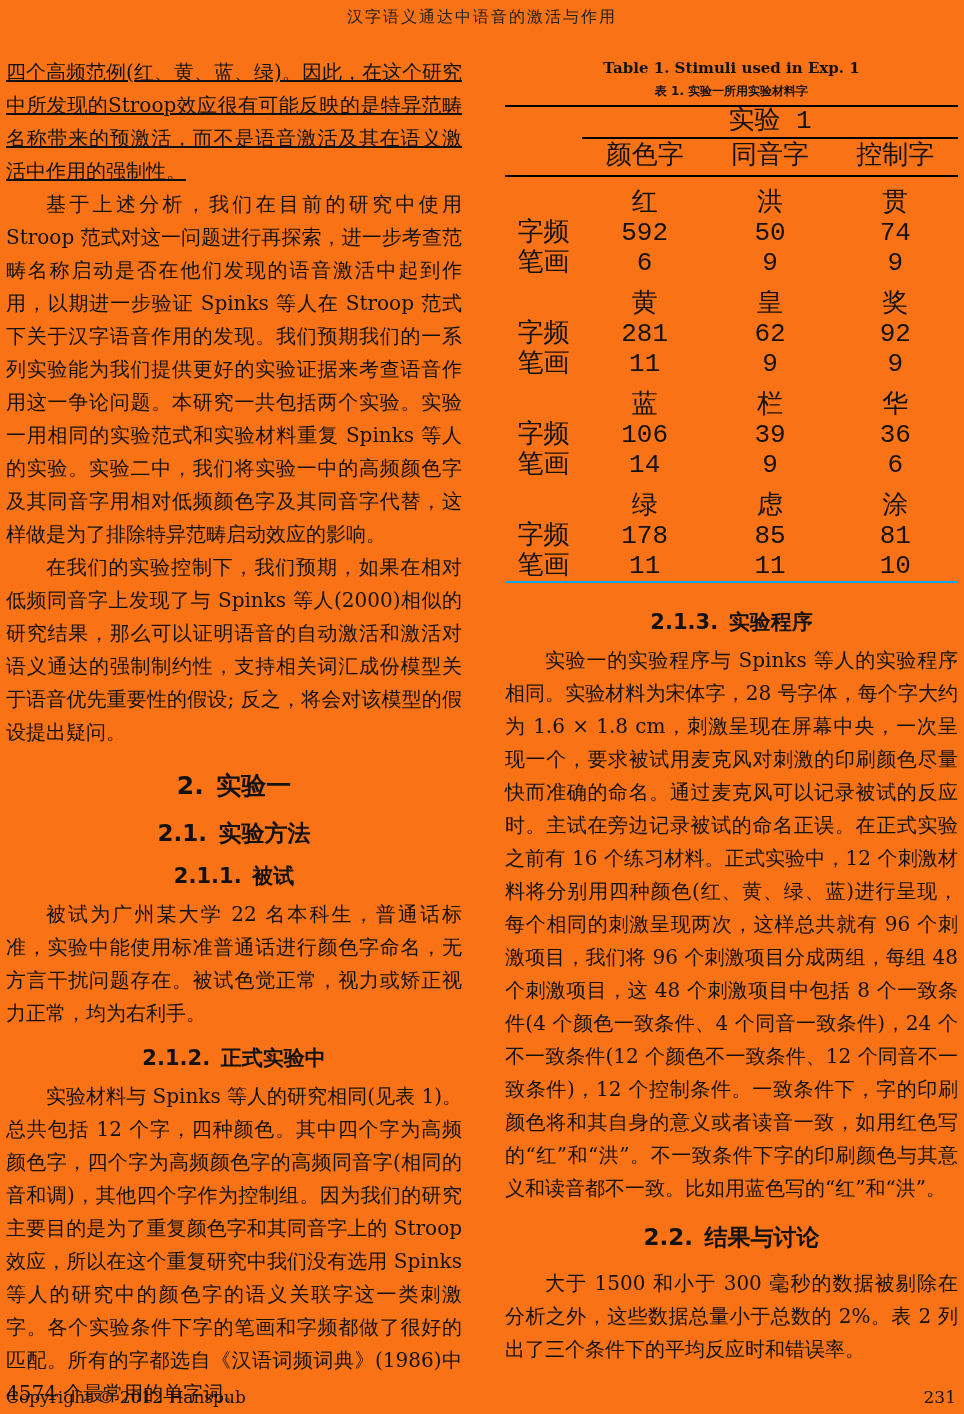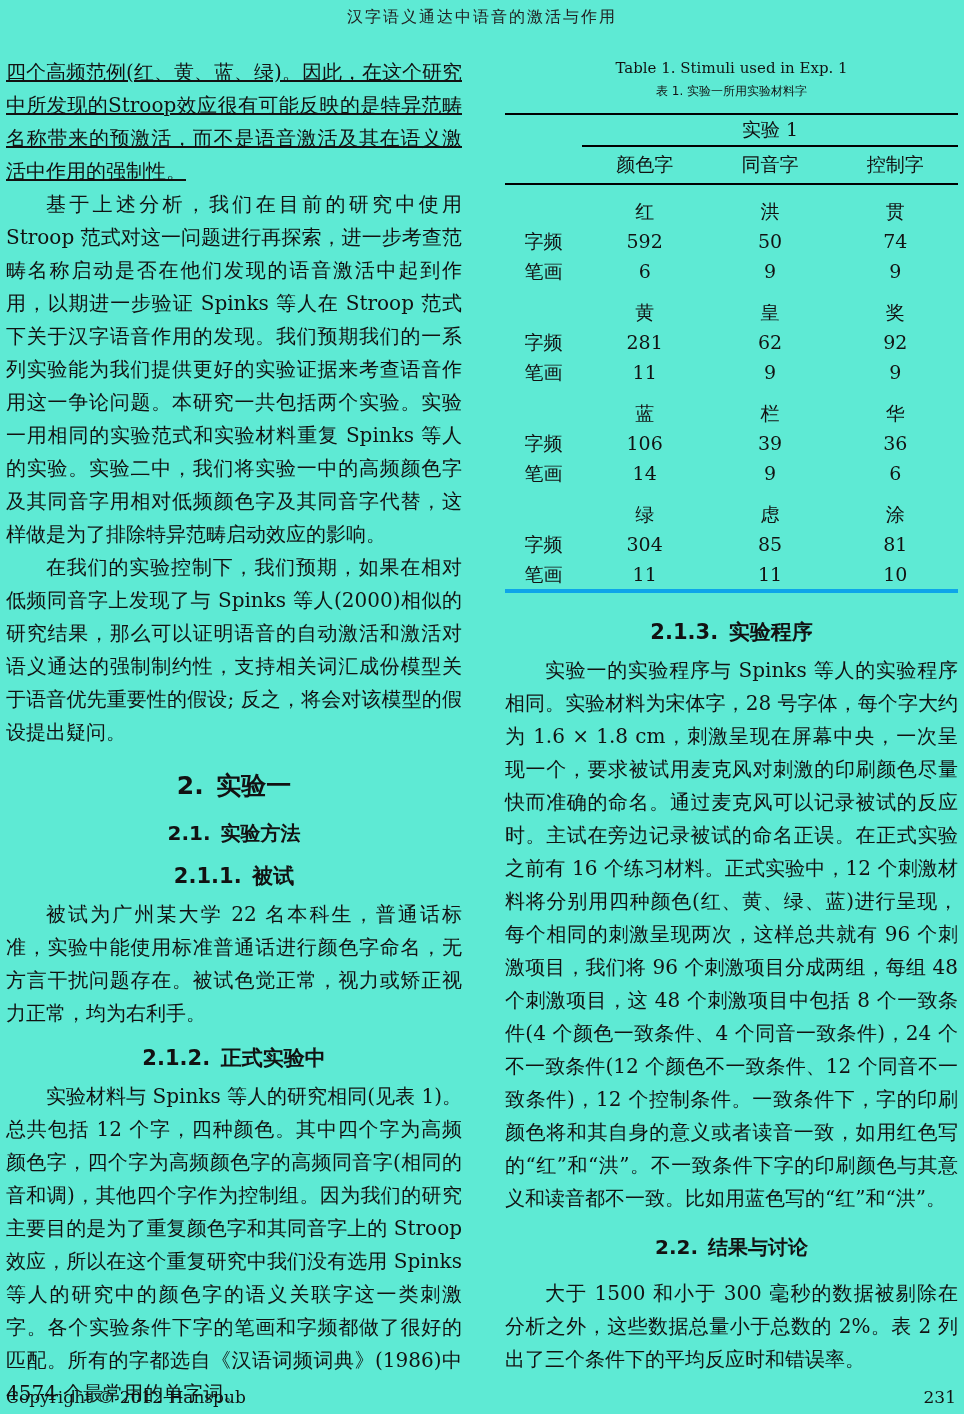--- a/index.html
+++ b/index.html
@@ -1,19 +1,19 @@
 <!DOCTYPE html>
 <html><head>
 <meta charset="utf-8">
 <style>
   html,body { margin:0; padding:0; background:#ffffff; }
   .page {
     position:relative;
     width:964px; height:1414px;
-    background:#5eead4;
+    background:#f97316;
     color:#121212;
     font-family:"DejaVu Serif","Liberation Serif",serif;
     overflow:hidden;
   }
   .running-head {
     position:absolute; top:7px; left:0; right:0;
     text-align:center;
     font-size:16px;
     letter-spacing:2px;
     color:#222;
@@ -27,32 +27,33 @@
   .col-right { left:505px; width:453px; }
   .col p { margin:0; text-indent:2em; }
   .col p.noindent { text-indent:0;text-decoration:underline; }
   .hd {
     font-family:"DejaVu Sans","Liberation Sans",sans-serif;
     font-weight:bold;
     text-align:center; text-indent:0;
     margin:0;
   }
   .hd1 { font-size:25px; line-height:30px; margin:22px 0 16px; }
-  .hd2 { font-size:20px; line-height:28px; margin:18px 0 16px; }
+  .hd2 { font-size:23px; line-height:28px; margin:18px 0 16px; }
   .hd3 { font-size:21px; line-height:26px; margin:15px 0 9px;  }
   .table-block { margin-bottom:26px; }
-  .table-titles { text-align:center; font-weight:normal; margin:2px 0 12px; }
+  .table-titles { text-align:center; font-weight:bold; margin:2px 0 4px; }
   .tt-en { font-size:15px; line-height:20px; font-family:"DejaVu Serif","Liberation Serif",serif; }
   .tt-zh { font-size:12px; line-height:20px; margin-top:3px; font-family:"DejaVu Sans","Liberation Sans",sans-serif; }
   table.stimuli {
     width:100%;
     border-collapse:collapse;
     border-top:2px solid #000;
-    border-bottom:4px solid #0ea5e9;
-    font-size:19px;
+    border-bottom:2px solid #0ea5e9;
+    font-size:26px;
+    font-family:Liberation Mono, monospace;
   }
   table.stimuli td {
     text-align:center;
     padding:3px 0;
     line-height:24px;
   }
   table.stimuli col.c-label { width:17%; }
   table.stimuli col.c-data  { width:27.66%; }
   tr.span-row td.exp-span { border-bottom:2px solid #000; padding:2px 0 4px; }
   tr.subhead-row td { border-bottom:2px solid #000; padding:5px 0 7px; }
@@ -169,21 +170,21 @@
           </tr>
 
           <tr class="char-row">
             <td></td>
             <td>绿</td>
             <td>虑</td>
             <td>涂</td>
           </tr>
           <tr>
             <td>字频</td>
-            <td>304</td>
+            <td>178</td>
             <td>85</td>
             <td>81</td>
           </tr>
           <tr>
             <td>笔画</td>
             <td>11</td>
             <td>11</td>
             <td>10</td>
           </tr>
         </tbody>

